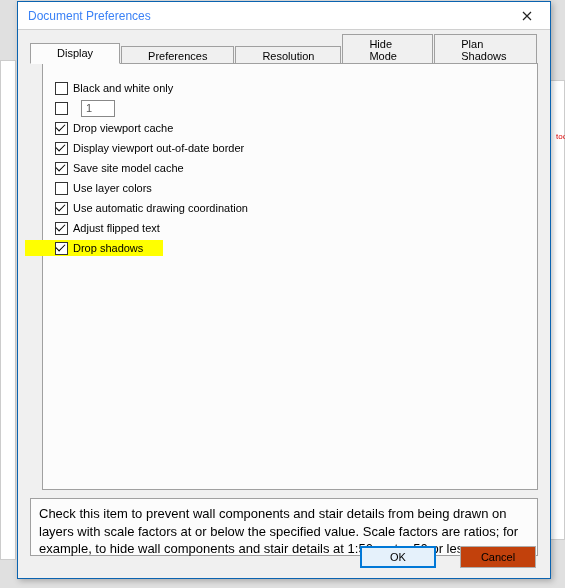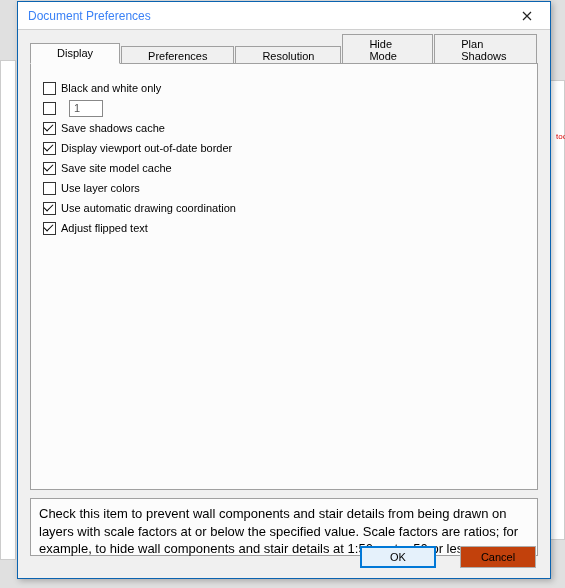--- a/index.html
+++ b/index.html
@@ -67,21 +67,21 @@
   }
   .tabbaseline {
     position: absolute;
     left: 0; right: 0; bottom: 0;
     height: 1px;
     background: #a0a0a0;
     z-index: 1;
   }
 
   .panel {
-    margin: 0 12px 0 12px;
+    margin: 0 12px 0 24px;
     border: 1px solid #a0a0a0;
     border-top: none;
     background: #fcfcfc;
     padding: 14px 12px 12px 12px;
     height: 426px;
     position: relative;
   }
   .checkrow {
     display: flex;
     align-items: center;
@@ -187,41 +187,46 @@
     <div class="checkrow">
       <span class="cb"></span>
       <span class="lbl">Black and white only</span>
     </div>
     <div class="checkrow">
       <span class="cb"></span>
       <input class="numbox" value="1" style="">
     </div>
     <div class="checkrow">
       <span class="cb checked"></span>
-      <span class="lbl">Save shadows cache</span>
+      <span class="lbl">Drop viewport cache</span>
     </div>
     <div class="checkrow">
       <span class="cb checked"></span>
       <span class="lbl">Display viewport out-of-date border</span>
     </div>
     <div class="checkrow">
       <span class="cb checked"></span>
       <span class="lbl">Save site model cache</span>
     </div>
     <div class="checkrow">
       <span class="cb"></span>
       <span class="lbl">Use layer colors</span>
     </div>
     <div class="checkrow">
       <span class="cb checked"></span>
       <span class="lbl">Use automatic drawing coordination</span>
     </div>
     <div class="checkrow">
       <span class="cb checked"></span>
       <span class="lbl">Adjust flipped text</span>
+    </div>
+    <div class="checkrow">
+      <div class="hl-yellow"></div>
+      <span class="cb checked"></span>
+      <span class="lbl">Drop shadows</span>
     </div>
   </div>
 
   <div class="helpbox">Check this item to prevent wall components and stair details from being drawn on layers with scale factors at or below the specified value.  Scale factors are ratios; for example, to hide wall components and stair details at 1:50, enter 50 or less.</div>
 
   <div class="btnrow">
     <div class="btn default">OK</div>
     <div class="btn">Cancel</div>
   </div>
 </div>

